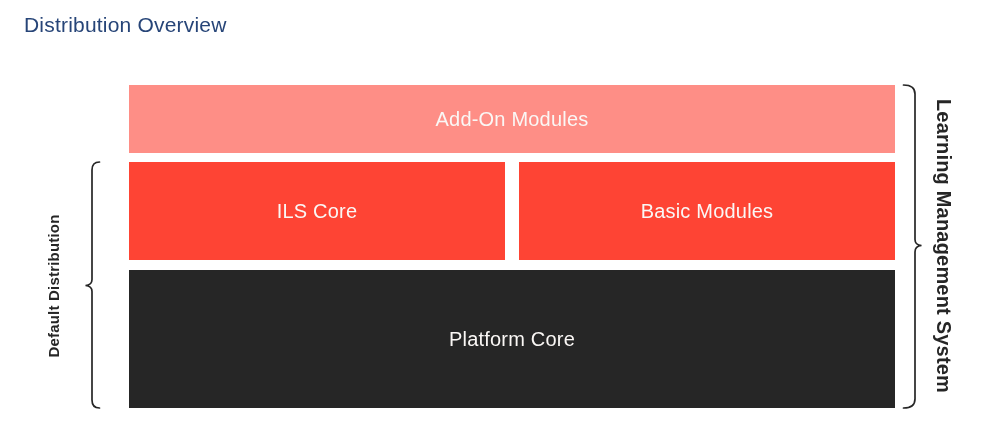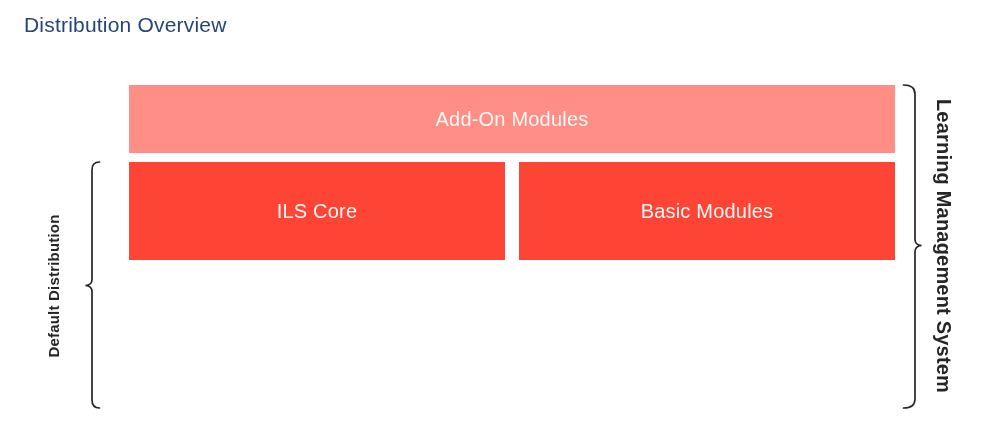--- a/index.html
+++ b/index.html
@@ -104,20 +104,23 @@
   </div>
 
   <div class="block block-ils">
     <span class="block-label">ILS Core</span>
   </div>
 
   <div class="block block-basic">
     <span class="block-label">Basic Modules</span>
   </div>
 
+  <div class="block block-platform">
+    <span class="block-label">Platform Core</span>
+  </div>
 
   <svg class="bracket-svg" viewBox="0 0 986 434">
     <path d="M 92.5 162 Q 85 162 85 170 L 85 279.5 Q 85 285 78.5 285.5 Q 85 286 85 291.5 L 85 400 Q 85 408 92.5 408"></path>
     <path d="M 896.5 85 Q 908 85 908 94 L 908 239.5 Q 908 245 914.5 245.5 Q 908 246 908 252 L 908 399 Q 908 408 896.5 408"></path>
   </svg>
 
   <div class="side-label side-label-left">Default Distribution</div>
 
   <div class="side-label side-label-right">Learning Management System</div>
 

